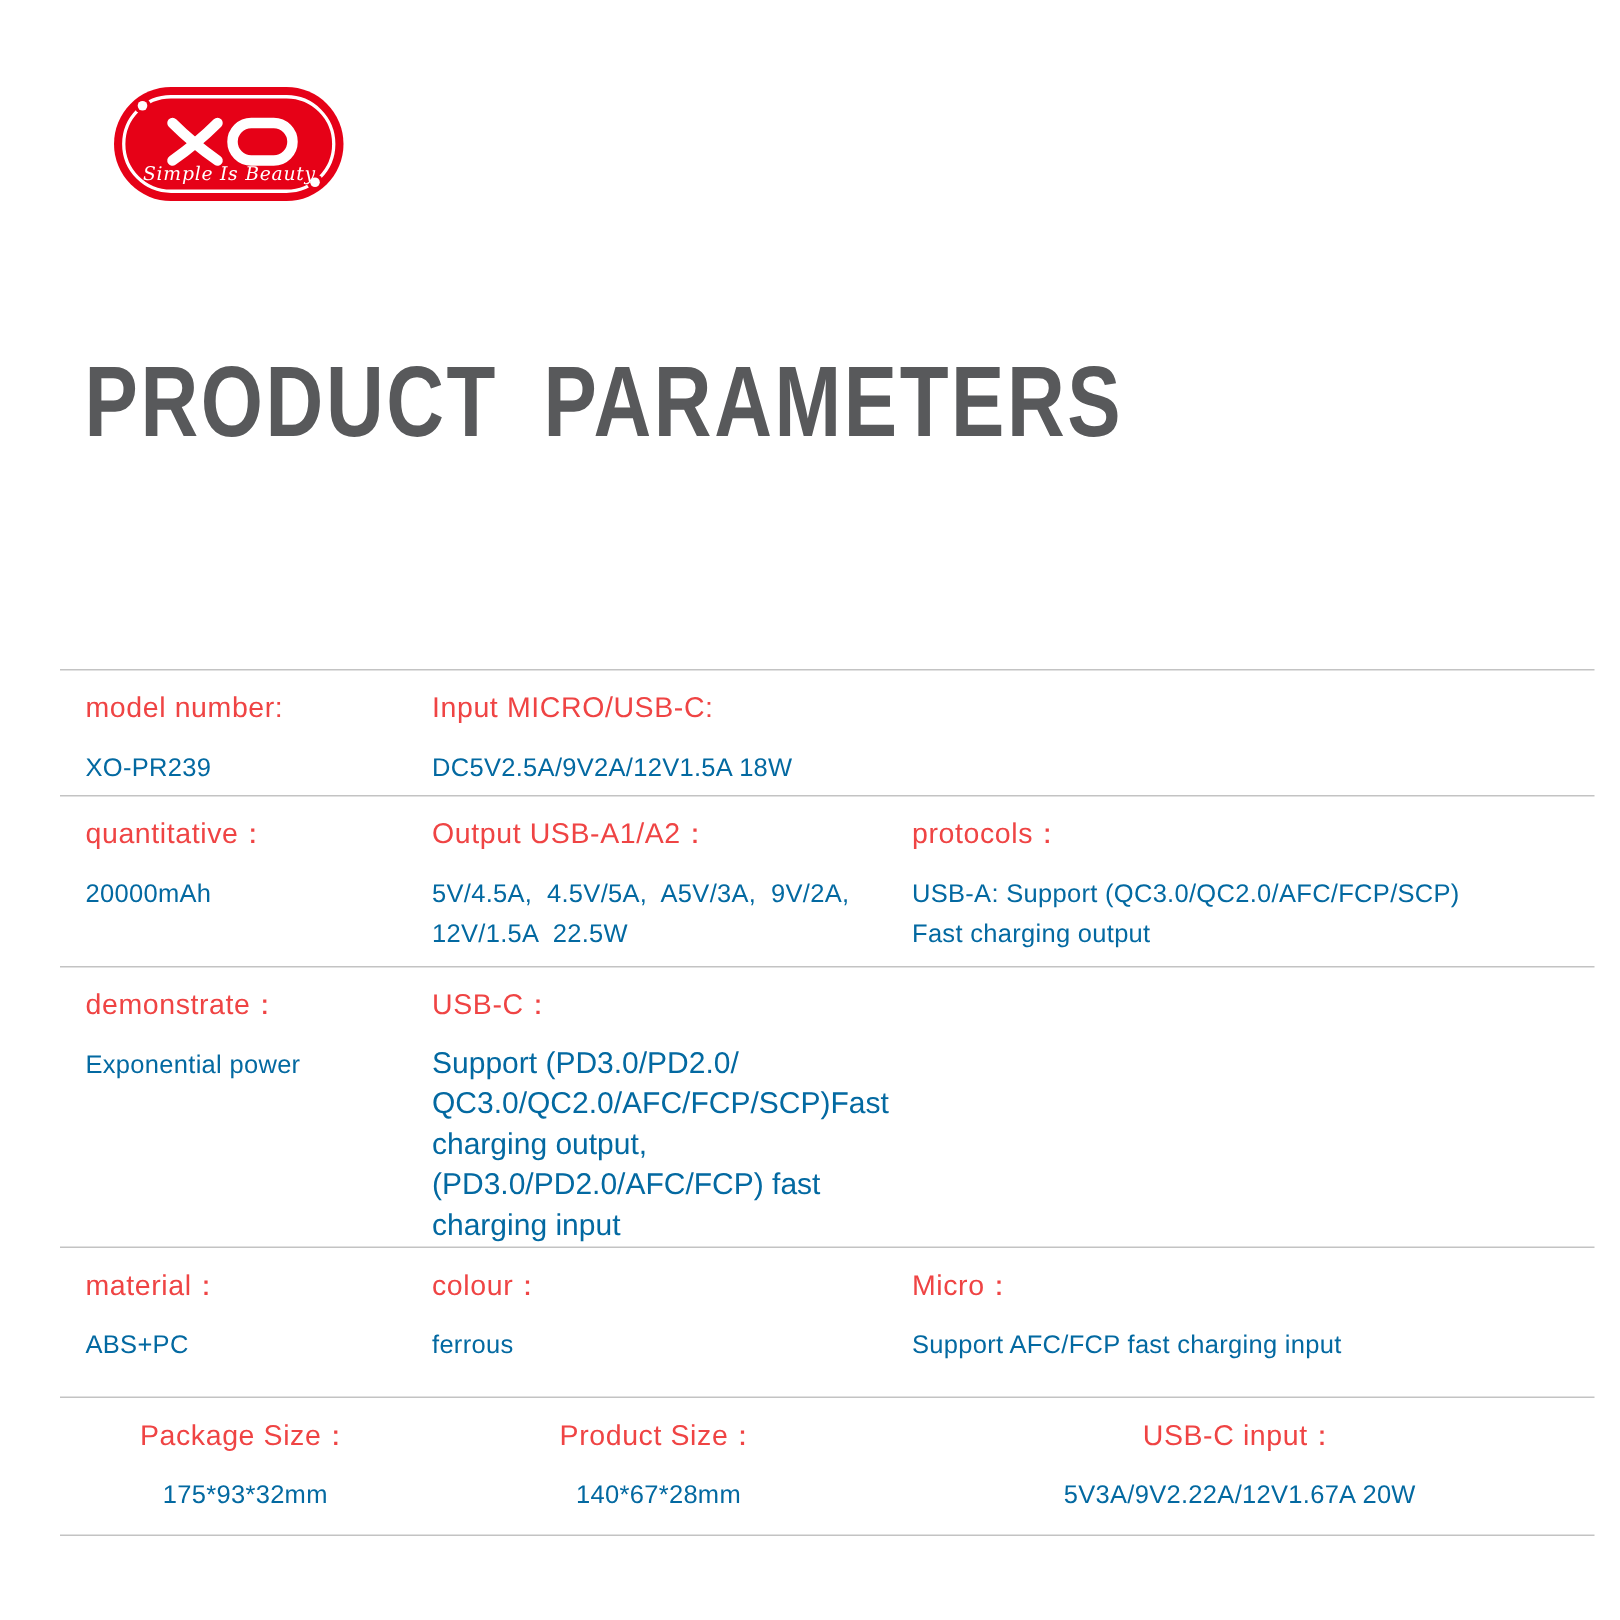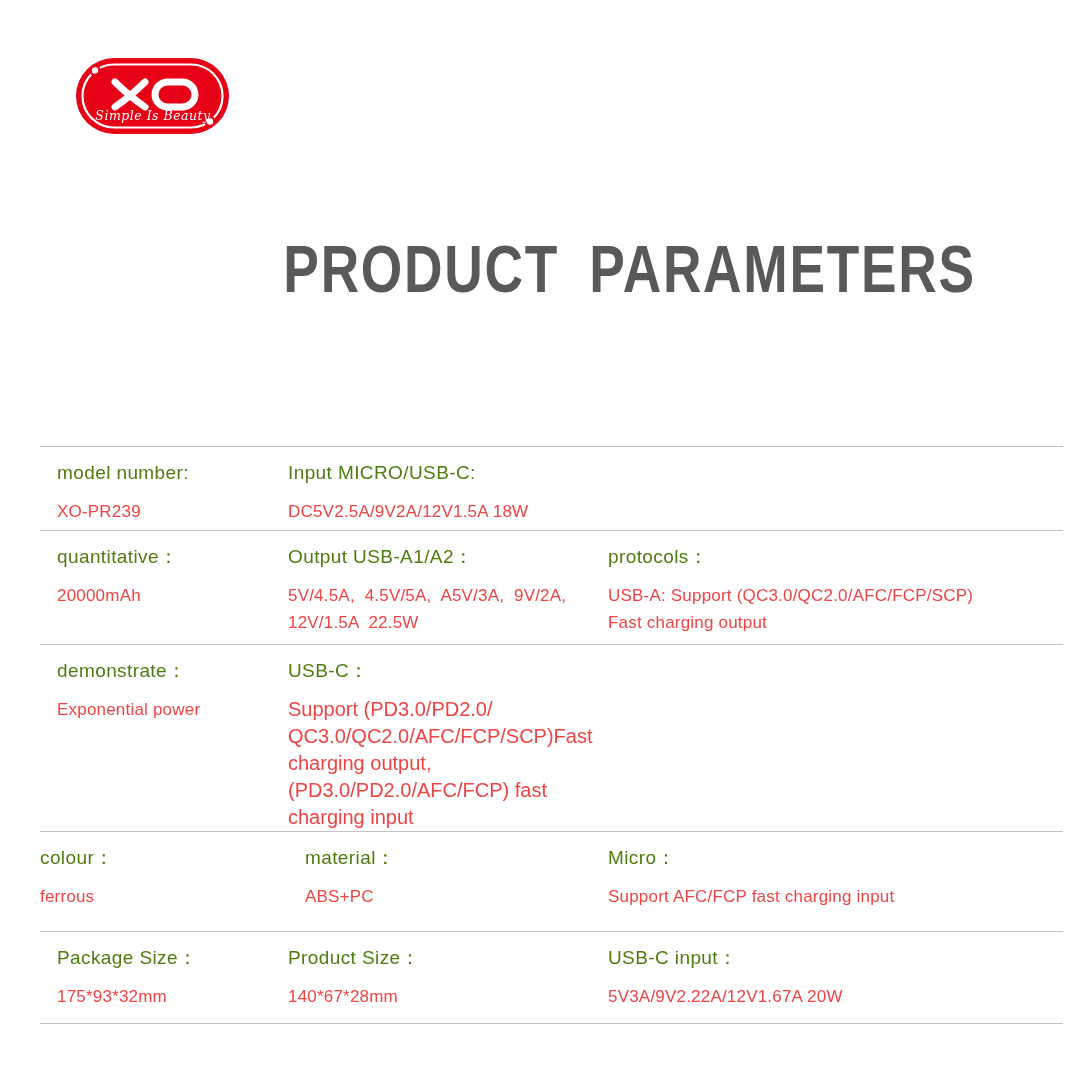--- a/index.html
+++ b/index.html
@@ -16,21 +16,21 @@
     position: absolute;
     left: 75px; top: 57px;
     width: 155px; height: 78px;
   }
 
   
   .title-wrap {
     position: absolute;
     top: 233px; left: 0;
     width: 1032px;
-    text-align: right;
+    text-align: left;
   }
   .title {
     display: inline-block;
     font-size: 62px;
     font-weight: 700;
     color: #58595b;
     letter-spacing: 2px;
     word-spacing: 16px;
     transform: scale(0.86, 1.08);
     transform-origin: center center;
@@ -48,34 +48,34 @@
   .spec-row {
     display: grid;
     grid-template-columns: 248px 320px 1fr;
     border-bottom: 1px solid #c3c3c3;
     padding-top: 13px;
   }
   .spec-row.r1 { min-height: 84px; }
   .spec-row.r2 { min-height: 114px; }
   .spec-row.r3 { min-height: 102px; }
   .spec-row.r4 { min-height: 100px; }
-  .spec-row.r5 { min-height: 92px; }
+  .spec-row.r5 { min-height: 92px; text-align: center; }
   .cell { padding-right: 18px; }
   .cell.c1 { padding-left: 17px; }
   .cell-label {
     font-size: 19px;
     line-height: 25px;
-    color: #4d7c0f;
+    color: #ef4444;
     letter-spacing: 0.4px;
   }
   .cell-value {
     margin-top: 13px;
     font-size: 17px;
     line-height: 27px;
-    color: #ef4444;
+    color: #0369a1;
     letter-spacing: 0.2px;
     white-space: pre-wrap;
   }
   .cell-value.small {
     font-size: 20px;
     letter-spacing: 0px;
   }
 </style>
 </head>
 <body>
@@ -139,27 +139,27 @@
       <div class="cell-value">Exponential power</div>
     </div>
     <div class="cell c3">
       <div class="cell-label">USB-C：</div>
       <div class="cell-value small">Support (PD3.0/PD2.0/ QC3.0/QC2.0/AFC/FCP/SCP)Fast
 charging output, (PD3.0/PD2.0/AFC/FCP) fast charging input</div>
     </div>
   </div>
 
   <div class="spec-row r4">
+    <div class="cell c1">
+      <div class="cell-label">material：</div>
+      <div class="cell-value">ABS+PC</div>
+    </div>
     <div class="cell c2">
       <div class="cell-label">colour：</div>
       <div class="cell-value">ferrous</div>
-    </div>
-    <div class="cell c1">
-      <div class="cell-label">material：</div>
-      <div class="cell-value">ABS+PC</div>
     </div>
     <div class="cell c3">
       <div class="cell-label">Micro：</div>
       <div class="cell-value">Support AFC/FCP fast charging input</div>
     </div>
   </div>
 
   <div class="spec-row r5">
     <div class="cell c1">
       <div class="cell-label">Package Size：</div>

